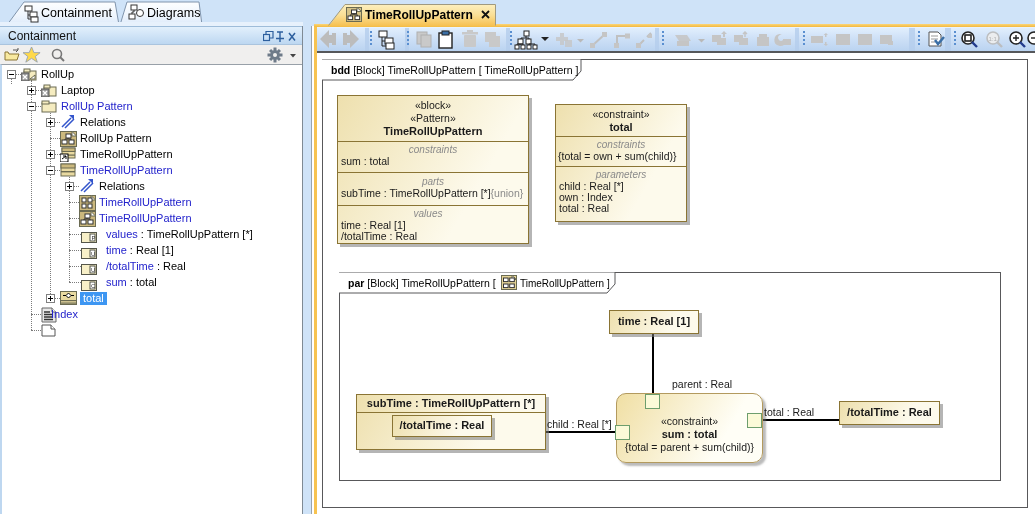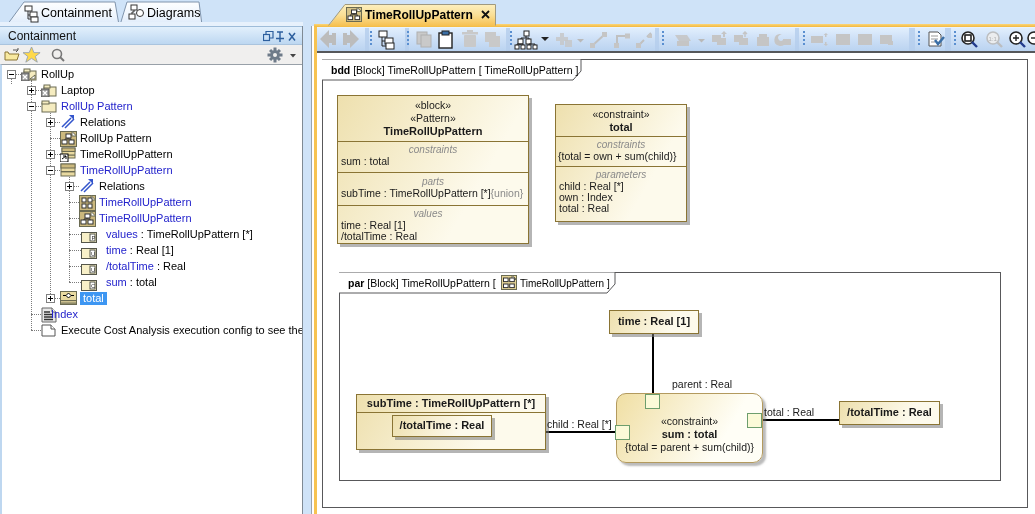--- a/index.html
+++ b/index.html
@@ -265,21 +265,20 @@
         <path d="M1,1 L11,1 L15,5 L15,15 L1,15 Z" fill="#e8e8e8" stroke="#666"></path>
         <path d="M11,1 L11,5 L15,5" fill="#fff" stroke="#666"></path>
         <path d="M3,5 L9,5 M3,7.5 L12,7.5 M3,10 L12,10 M3,12.5 L12,12.5" stroke="#333" stroke-width="1.3"></path>
       </svg></div>
 <div class="row" style="left:51px;top:306px"><span class="blue">Index</span></div>
 <div class="hguide" style="left:31px;top:330px;width:10px"></div>
 <div class="ticon" style="left:41px;top:323px"><svg width="15" height="13" viewBox="0 0 15 13">
         <path d="M1,1 L10,1 L14,5 L14,12 L1,12 Z" fill="#fff" stroke="#555"></path>
         <path d="M10,1 L10,5 L14,5" fill="#fff" stroke="#555"></path>
       </svg></div>
-<div class="row" style="left:61px;top:322px"><span>Execute Cost Analysis execution config to see the</span></div>
 </div>
 
 <div class="abs" style="left:311px;top:26px;width:1px;height:488px;background:#9aa4ae"></div>
 <div class="abs" style="left:312px;top:26px;width:2px;height:488px;background:#fff"></div>
 <div class="abs" id="orangeV"></div>
 <div class="abs" id="orangeH"></div>
 <div class="abs" id="rtoolbar"></div>
 <div class="abs" id="rtoolbar-ln"></div>
 <div class="abs" id="canvas"></div>
 

